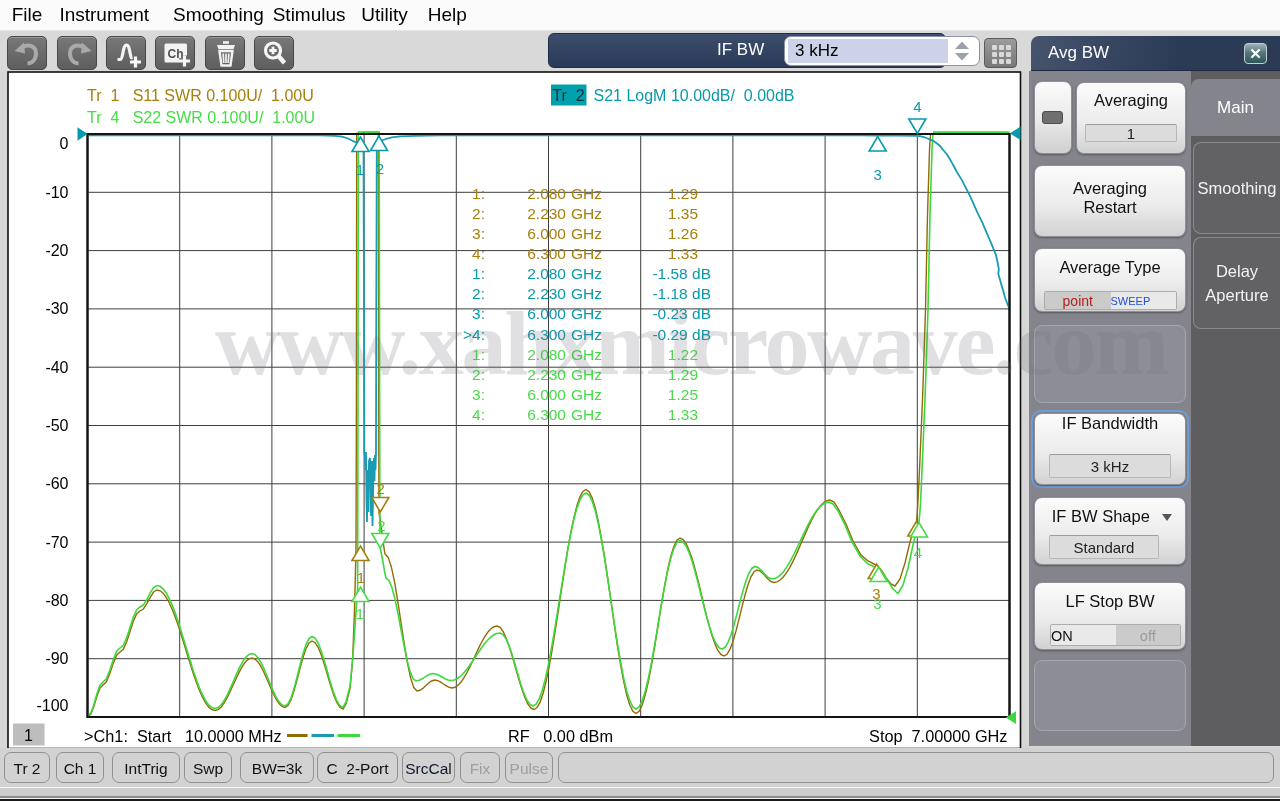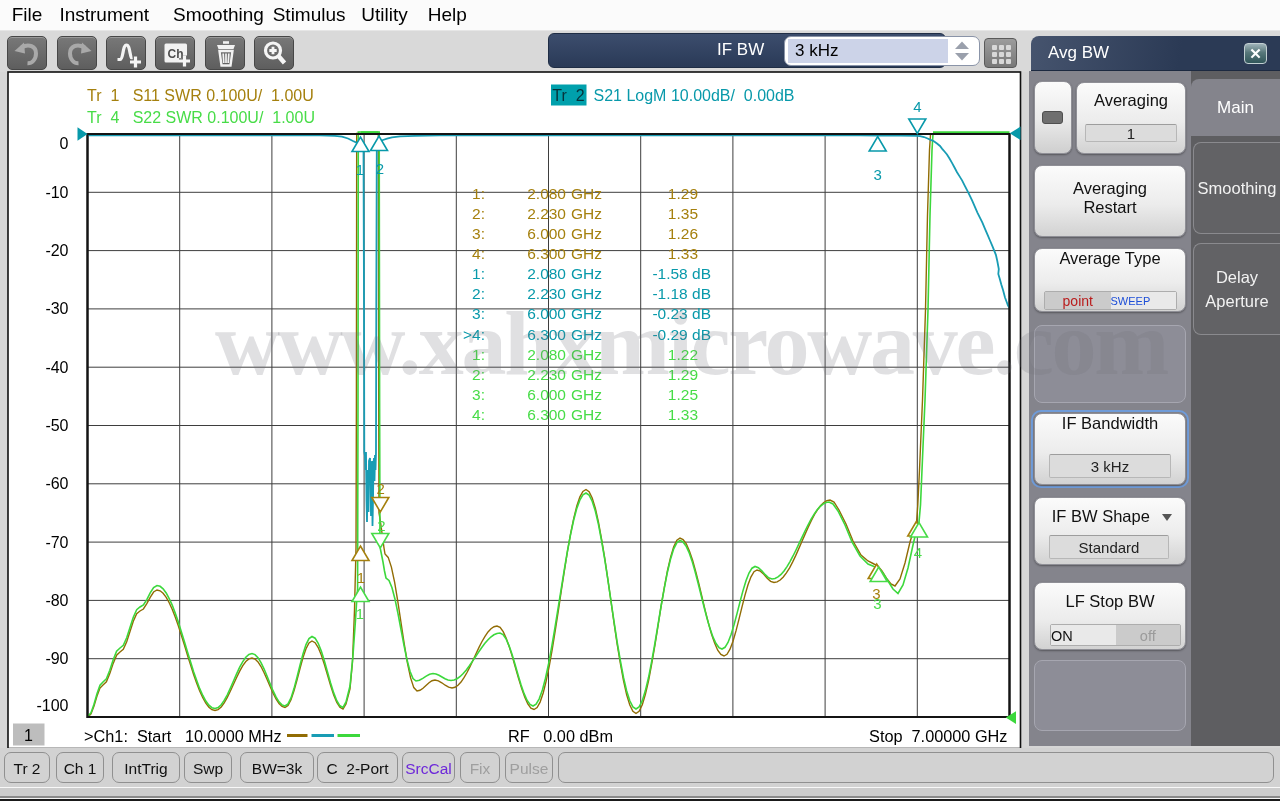--- a/index.html
+++ b/index.html
@@ -239,66 +239,66 @@
 <line x1="337.5" y1="735.5" x2="360" y2="735.5" stroke="#3cd83c"></line>
 </g>
 </svg>
 <div style="position:absolute;left:1029px;top:71px;width:251px;height:675px;background:#84848c"></div>
 <div style="position:absolute;left:1191px;top:71px;width:89px;height:675px;background:#5e5e61"></div>
 <div style="position:absolute;left:1031px;top:36px;width:249px;height:35px;background:linear-gradient(100deg,#46546e,#2b3a55 60%);border-radius:8px 0 0 0;border-bottom:1px solid #1c2940"></div>
 <div style="position:absolute;left:1048px;top:43px;font-size:17px;color:#fff">Avg BW</div>
 <div style="position:absolute;left:1244px;top:43px;width:23px;height:21px;border-radius:4px;border:1px solid #c2cfd2;background:linear-gradient(#9fb3b9,#57777a 45%,#31565a);color:#fff;font-size:15px;font-weight:bold;text-align:center;line-height:20px">✕</div>
 <div style="position:absolute;left:1191px;top:79px;width:89px;height:57px;background:#84848c;border-radius:8px 0 0 0;color:#fff;font-size:17px;display:flex;align-items:center;justify-content:center">Main</div>
 <div style="position:absolute;left:1193px;top:142px;width:87px;height:92px;background:#626265;border:1px solid #8a8a8e;border-right:none;border-radius:8px 0 0 8px;color:#f2f2f2;font-size:16.5px;display:flex;align-items:center;justify-content:center">Smoothing</div>
-<div style="position:absolute;left:1193px;top:243px;width:87px;height:92px;background:#626265;border:1px solid #8a8a8e;border-right:none;border-radius:8px 0 0 8px;color:#f2f2f2;font-size:16.5px;display:flex;align-items:center;justify-content:center;text-align:center;line-height:24px">Delay<br>Aperture</div>
+<div style="position:absolute;left:1193px;top:237px;width:87px;height:92px;background:#626265;border:1px solid #8a8a8e;border-right:none;border-radius:8px 0 0 8px;color:#f2f2f2;font-size:16.5px;display:flex;align-items:center;justify-content:center;text-align:center;line-height:24px">Delay<br>Aperture</div>
 <div style="position:absolute;left:1034px;top:81px;width:38px;height:73px;border-radius:8px;background:linear-gradient(#fbfbfb,#e9e9e9 55%,#cfcfcf);border:1px solid #8f8f96;box-shadow:0 1px 2px rgba(0,0,0,.35)"></div>
 <div style="position:absolute;left:1042px;top:111px;width:21px;height:13px;border-radius:3px;background:#6f6f6f;border:1px solid #4f4f4f"></div>
 <div style="position:absolute;left:1076px;top:82px;width:110px;height:72px;border-radius:8px;background:linear-gradient(#fbfbfb,#ececec 55%,#d2d2d2);border:1px solid #8f8f96;box-shadow:0 1px 2px rgba(0,0,0,.35)">
     <div style="text-align:center;margin-top:8px;font-size:16.5px;color:#111">Averaging</div>
     <div style="position:absolute;left:8px;top:41px;width:92px;height:18px;background:#dcdcdc;border:1px solid #b7b7b7;border-top-color:#9d9d9d;border-radius:2px;text-align:center;font-size:15px;color:#222;line-height:18px">1</div>
   </div>
 <div style="position:absolute;left:1034px;top:165px;width:152px;height:72px;border-radius:8px;background:linear-gradient(#fbfbfb,#ececec 55%,#d2d2d2);border:1px solid #8f8f96;box-shadow:0 1px 2px rgba(0,0,0,.35)">
     <div style="text-align:center;margin-top:13px;font-size:16.5px;color:#111">Averaging<br>Restart</div>
   </div>
 <div style="position:absolute;left:1034px;top:248px;width:152px;height:64px;border-radius:8px;background:linear-gradient(#fbfbfb,#ececec 55%,#d2d2d2);border:1px solid #8f8f96;box-shadow:0 1px 2px rgba(0,0,0,.35)">
-    <div style="text-align:center;font-size:16.5px;color:#111">Average Type</div>
+    <div style="text-align:center;margin-top:9px;font-size:16.5px;color:#111">Average Type</div>
     <div style="position:absolute;left:9px;top:42px;width:133px;height:19px;border:1px solid #adadad;border-radius:2px;display:flex">
       <div style="width:50%;background:#cbcbcb;color:#b91c1c;font-size:14px;text-align:center;line-height:19px">point</div>
       <div style="width:50%;background:#e9e9e9;color:#1d4ed8;font-size:11px;line-height:19px">SWEEP</div>
     </div>
   </div>
 <div style="position:absolute;left:1034px;top:325px;width:152px;height:78px;border-radius:8px;background:#8d8d97;border:1px solid #a6a6b0"></div>
 <div style="position:absolute;left:1031px;top:410px;width:158px;height:78px;border-radius:10px;border:2px solid #6f9bd8;background:transparent"></div>
 <div style="position:absolute;left:1034px;top:413px;width:152px;height:72px;border-radius:8px;background:linear-gradient(#fbfbfb,#ececec 55%,#d2d2d2);border:1px solid #8f8f96;box-shadow:0 1px 2px rgba(0,0,0,.35)">
     <div style="text-align:center;margin-top:0;font-size:16.5px;color:#111">IF Bandwidth</div>
     <div style="position:absolute;left:14px;top:40px;width:122px;height:24px;background:#dcdcdc;border:1px solid #b7b7b7;border-top-color:#9d9d9d;border-radius:2px;text-align:center;font-size:15px;color:#222;line-height:24px">3 kHz</div>
   </div>
 <div style="position:absolute;left:1034px;top:497px;width:152px;height:68px;border-radius:8px;background:linear-gradient(#fbfbfb,#ececec 55%,#d2d2d2);border:1px solid #8f8f96;box-shadow:0 1px 2px rgba(0,0,0,.35)">
     <div style="text-align:center;margin-top:9px;font-size:16.5px;color:#111">IF BW Shape&nbsp;&nbsp;&nbsp;&nbsp;</div>
     <svg style="position:absolute;right:12px;top:14px" width="12" height="10" viewBox="0 0 12 10">
       <polygon points="1,2 11,2 6,9" fill="#555"></polygon>
     </svg>
-    <div style="position:absolute;left:14px;top:37px;width:120px;height:24px;background:#dcdcdc;border:1px solid #b7b7b7;border-top-color:#9d9d9d;border-radius:2px;text-align:center;font-size:15px;color:#222;line-height:24px">Standard</div>
+    <div style="position:absolute;left:14px;top:37px;width:110px;height:24px;background:#dcdcdc;border:1px solid #b7b7b7;border-top-color:#9d9d9d;border-radius:2px;text-align:center;font-size:15px;color:#222;line-height:24px">Standard</div>
   </div>
 <div style="position:absolute;left:1034px;top:582px;width:152px;height:68px;border-radius:8px;background:linear-gradient(#fbfbfb,#ececec 55%,#d2d2d2);border:1px solid #8f8f96;box-shadow:0 1px 2px rgba(0,0,0,.35)">
     <div style="text-align:center;margin-top:9px;font-size:16.5px;color:#111">LF Stop BW</div>
     <div style="position:absolute;left:15px;top:41px;width:131px;height:22px;border:1px solid #adadad;border-radius:2px;display:flex">
       <div style="width:50%;background:#e9e9e9;color:#111;font-size:14.5px;text-align:left;line-height:22px">ON</div>
       <div style="width:50%;background:#cbcbcb;color:#9b9b9b;font-size:14.5px;text-align:center;line-height:22px">off</div>
     </div>
   </div>
 <div style="position:absolute;left:1034px;top:660px;width:152px;height:71px;border-radius:8px;background:#8d8d97;border:1px solid #a6a6b0"></div>
 <div style="position:absolute;left:0;top:748px;width:1280px;height:39px;background:#d2d2d2"></div>
 <div style="position:absolute;left:4px;top:752px;width:46px;height:31px;border:1.5px solid #909090;border-radius:7px;font-size:15.5px;color:#111;text-align:center;line-height:31px">Tr 2</div>
 <div style="position:absolute;left:56px;top:752px;width:48px;height:31px;border:1.5px solid #909090;border-radius:7px;font-size:15.5px;color:#111;text-align:center;line-height:31px">Ch 1</div>
 <div style="position:absolute;left:112px;top:752px;width:68px;height:31px;border:1.5px solid #909090;border-radius:7px;font-size:15.5px;color:#111;text-align:center;line-height:31px">IntTrig</div>
 <div style="position:absolute;left:184px;top:752px;width:48px;height:31px;border:1.5px solid #909090;border-radius:7px;font-size:15.5px;color:#111;text-align:center;line-height:31px">Swp</div>
 <div style="position:absolute;left:240px;top:752px;width:74px;height:31px;border:1.5px solid #909090;border-radius:7px;font-size:15.5px;color:#111;text-align:center;line-height:31px">BW=3k</div>
 <div style="position:absolute;left:317px;top:752px;width:81px;height:31px;border:1.5px solid #909090;border-radius:7px;font-size:15.5px;color:#111;text-align:center;line-height:31px">C&nbsp;&nbsp;2-Port</div>
-<div style="position:absolute;left:402px;top:752px;width:53px;height:31px;border:1.5px solid #909090;border-radius:7px;font-size:15.5px;color:#6d28d9;text-align:center;line-height:31px">SrcCal</div>
+<div style="position:absolute;left:402px;top:752px;width:53px;height:31px;border:1.5px solid #909090;border-radius:7px;font-size:15.5px;color:#0f172a;text-align:center;line-height:31px">SrcCal</div>
 <div style="position:absolute;left:460px;top:752px;width:40px;height:31px;border:1.5px solid #909090;border-radius:7px;font-size:15.5px;color:#9f9f9f;text-align:center;line-height:31px">Fix</div>
 <div style="position:absolute;left:505px;top:752px;width:48px;height:31px;border:1.5px solid #909090;border-radius:7px;font-size:15.5px;color:#9f9f9f;text-align:center;line-height:31px">Pulse</div>
 <div style="position:absolute;left:558px;top:752px;width:716px;height:31px;border:1.5px solid #909090;border-radius:7px;font-size:15.5px;color:#9f9f9f;text-align:center;line-height:31px"></div>
 <div style="position:absolute;left:0;top:787px;width:1280px;height:1px;background:#f8f8f8"></div>
 <div style="position:absolute;left:0;top:788px;width:1280px;height:8px;background:#cdcdcd"></div>
 <div style="position:absolute;left:0;top:796px;width:1280px;height:1.5px;background:#8a8a8a"></div>
 <div style="position:absolute;left:0;top:797.5px;width:1280px;height:1px;background:#f5f5f5"></div>
 <div style="position:absolute;left:0;top:798.5px;width:1280px;height:2.5px;background:#1a1a1a"></div>
 <div style="position:absolute; left:215px;top:291.9px;font-family:'Liberation Serif', serif;font-weight:bold;font-size:90px;letter-spacing:-2.2px;color:rgba(112,112,122,0.22);white-space:nowrap">www.xahxmicrowave.com</div>
 </body></html>

